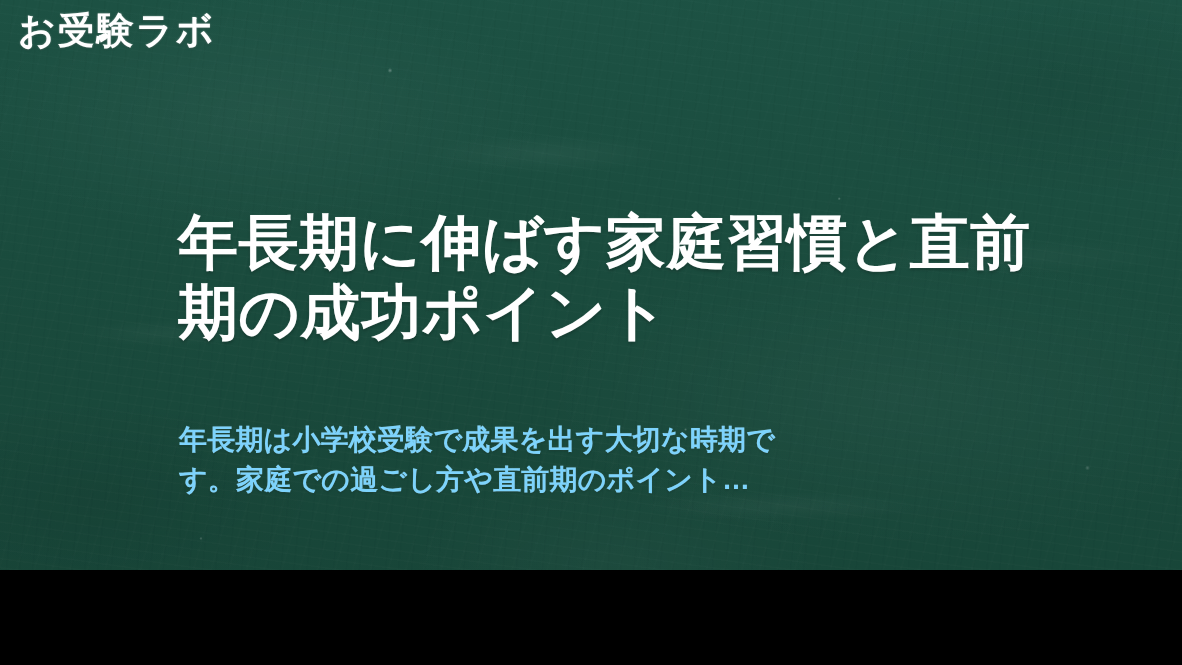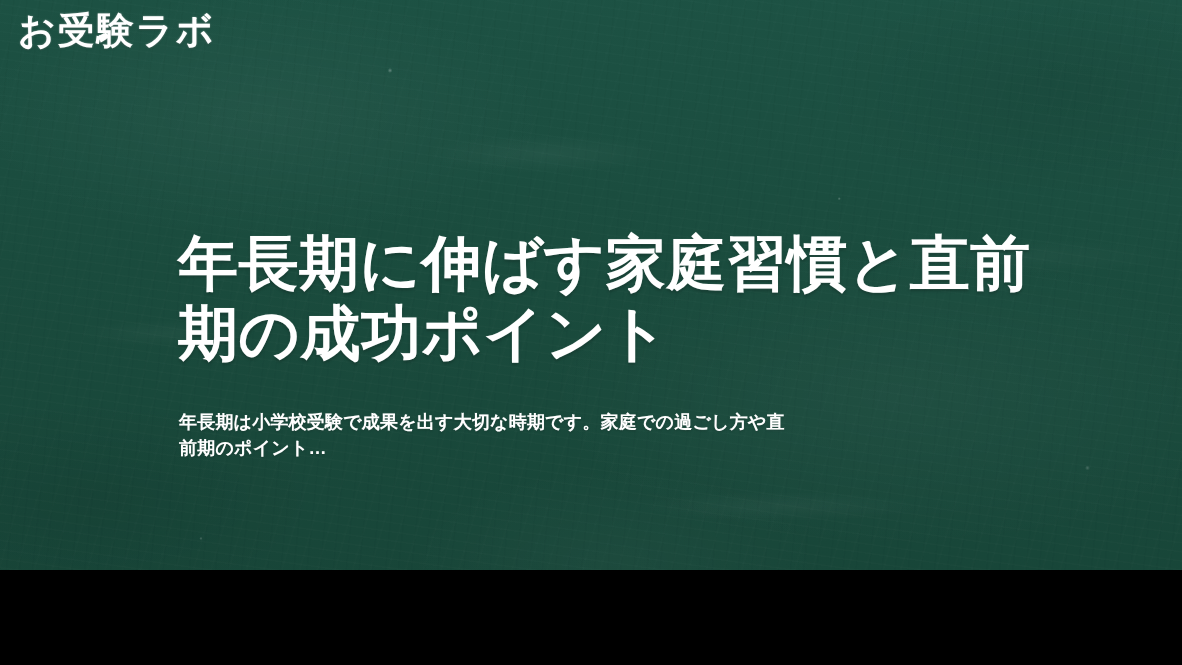--- a/index.html
+++ b/index.html
@@ -74,39 +74,39 @@
     letter-spacing: 2px;
     line-height: 1.1;
     white-space: nowrap;
     text-shadow: 0 0 2px rgba(255,255,255,0.45), 0 1px 2px rgba(0,0,0,0.25);
   }
 
   
   .title {
     position: absolute;
     left: 178px;
-    top: 189px;
+    top: 168px;
     width: 906px;
     color: #ffffff;
     font-size: 60px;
     font-weight: 700;
     line-height: 1.17;
     letter-spacing: 0.5px;
     text-shadow: 0 0 1px rgba(255,255,255,0.35), 0 2px 3px rgba(0,0,0,0.22);
     white-space: pre-wrap;
   }
 
   
   .subtitle {
     position: absolute;
     left: 179px;
     top: 392px;
     width: 610px;
-    color: #ffffff;
-    font-size: 18px;
+    color: #7dd3fc;
+    font-size: 28px;
     font-weight: 700;
     line-height: 1.42;
     letter-spacing: 0.2px;
     text-shadow: 0 0 1px rgba(255,255,255,0.30), 0 1px 2px rgba(0,0,0,0.20);
     white-space: pre-wrap;
   }
 
   
   .ledge {
     position: absolute;

